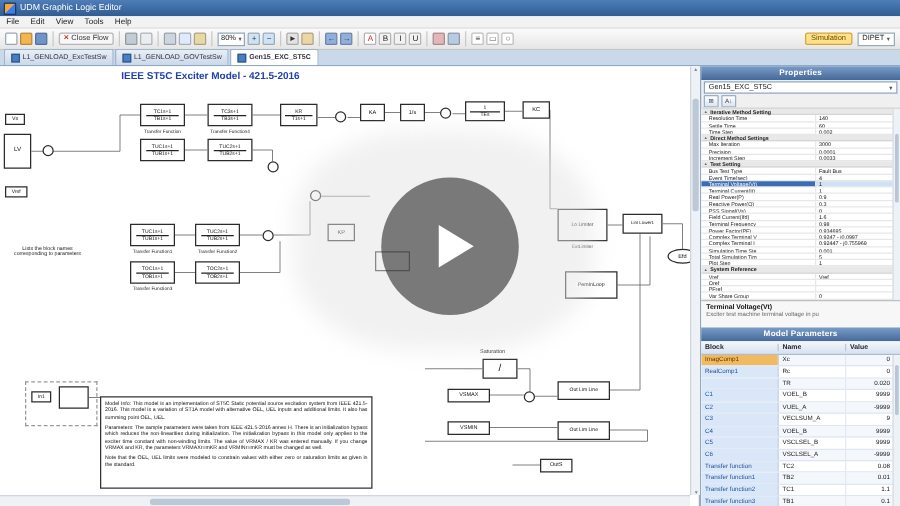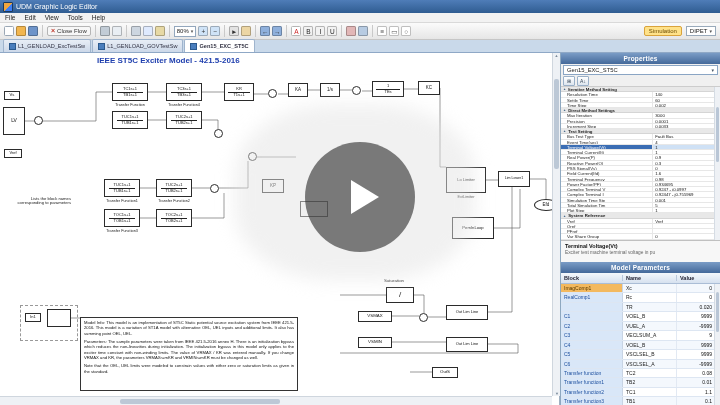--- a/index.html
+++ b/index.html
@@ -48,21 +48,21 @@
   .canvas{position:absolute;left:0;top:53px;width:560px;height:352px;background:#fff;
     border-right:1px solid #9fb0c2;box-sizing:border-box;}
   .diagram-area{position:absolute;left:0;top:0;width:552px;height:343px;overflow:hidden;}
   .wires{position:absolute;left:0;top:0;}
   .blk{position:absolute;border:0.7px solid #2b2b2b;background:#fff;font-size:5px;
     display:flex;align-items:center;justify-content:center;text-align:center;
     box-sizing:border-box;color:#111;line-height:1.05;}
   .blk.sum{width:9px;height:9px;border-radius:50%;}
   .blk.oval{border-radius:50%;}
   .blk.text{border:none;background:transparent;justify-content:flex-start;
-    text-align:right;align-items:flex-start;white-space:normal;}
+    text-align:center;align-items:flex-start;white-space:normal;}
   .blk.group{border:0.7px dashed #999;background:transparent;}
   .blk.tf{flex-direction:column;font-size:4px;}
   .fbar{display:block;width:78%;height:0.8px;background:#222;margin:0.8px 0;}
   .blk-caption{position:absolute;width:80px;text-align:center;font-size:3.8px;color:#222;}
   .model-info{position:absolute;left:80px;top:264px;width:218px;height:74px;
     border:0.8px solid #333;background:#fff;padding:2px 3px;box-sizing:border-box;
     font-size:4.2px;line-height:1.3;color:#111;overflow:hidden;text-align:justify;}
   .model-info p{margin:0 0 2.5px 0;}
   .vscroll{position:absolute;left:552px;top:0;width:8px;height:343px;background:#eef1f5;
     border-left:1px solid #cfd6de;box-sizing:border-box;font-size:4px;color:#7a8a9a;text-align:center;}

